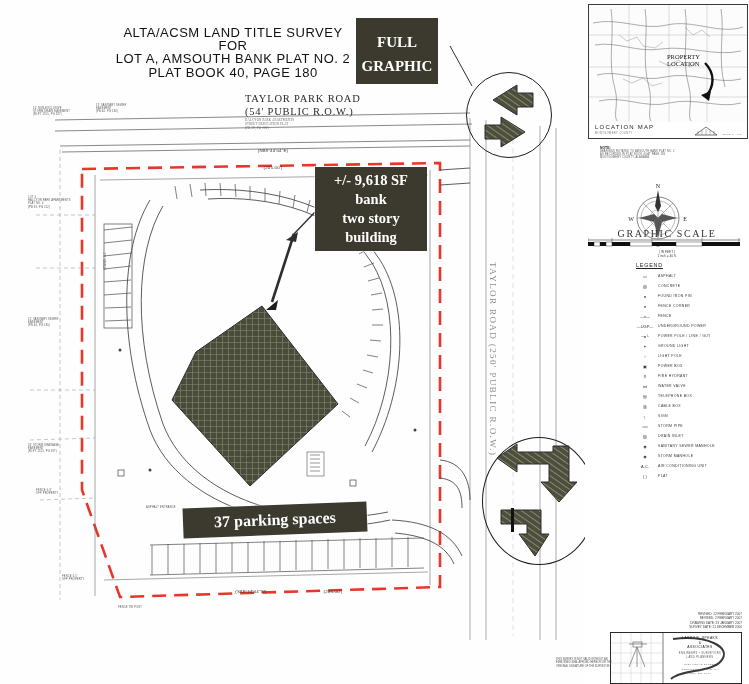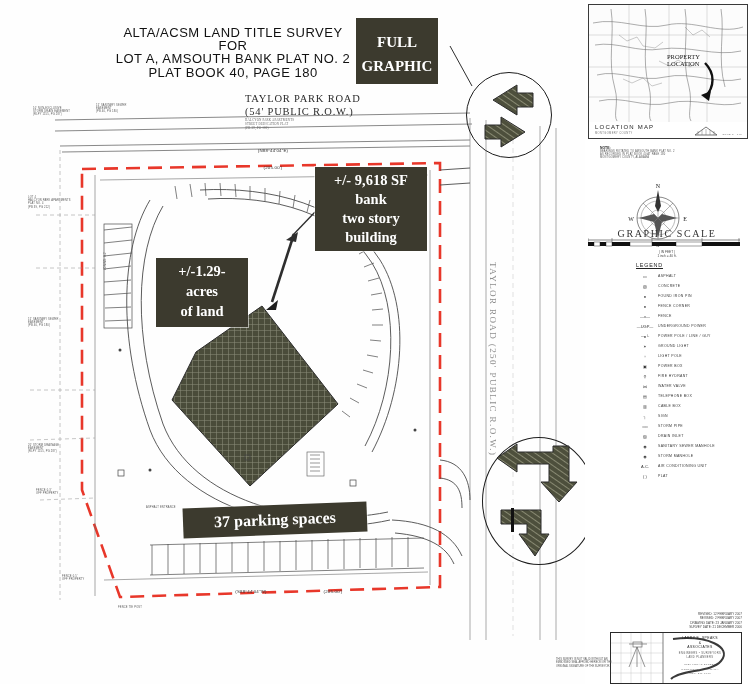--- a/index.html
+++ b/index.html
@@ -318,25 +318,20 @@
     <div>GRAPHIC</div>
   </div>
 
   <div class="callout-box" id="box-building">
     <div>+/- 9,618 SF</div>
     <div>bank</div>
     <div>two story</div>
     <div>building</div>
   </div>
 
-  <div class="callout-box" id="box-acres">
-    <div>+/-1.29-</div>
-    <div>acres</div>
-    <div>of land</div>
-  </div>
 
   <div class="callout-box" id="box-parking">37 parking spaces</div>
 
   <div class="callout-box" id="box-rio">
     <div>RIGHT IN/</div>
     <div>RIGHT OUT</div>
   </div>
 
   <div class="abs" id="right-panel"></div>
 

